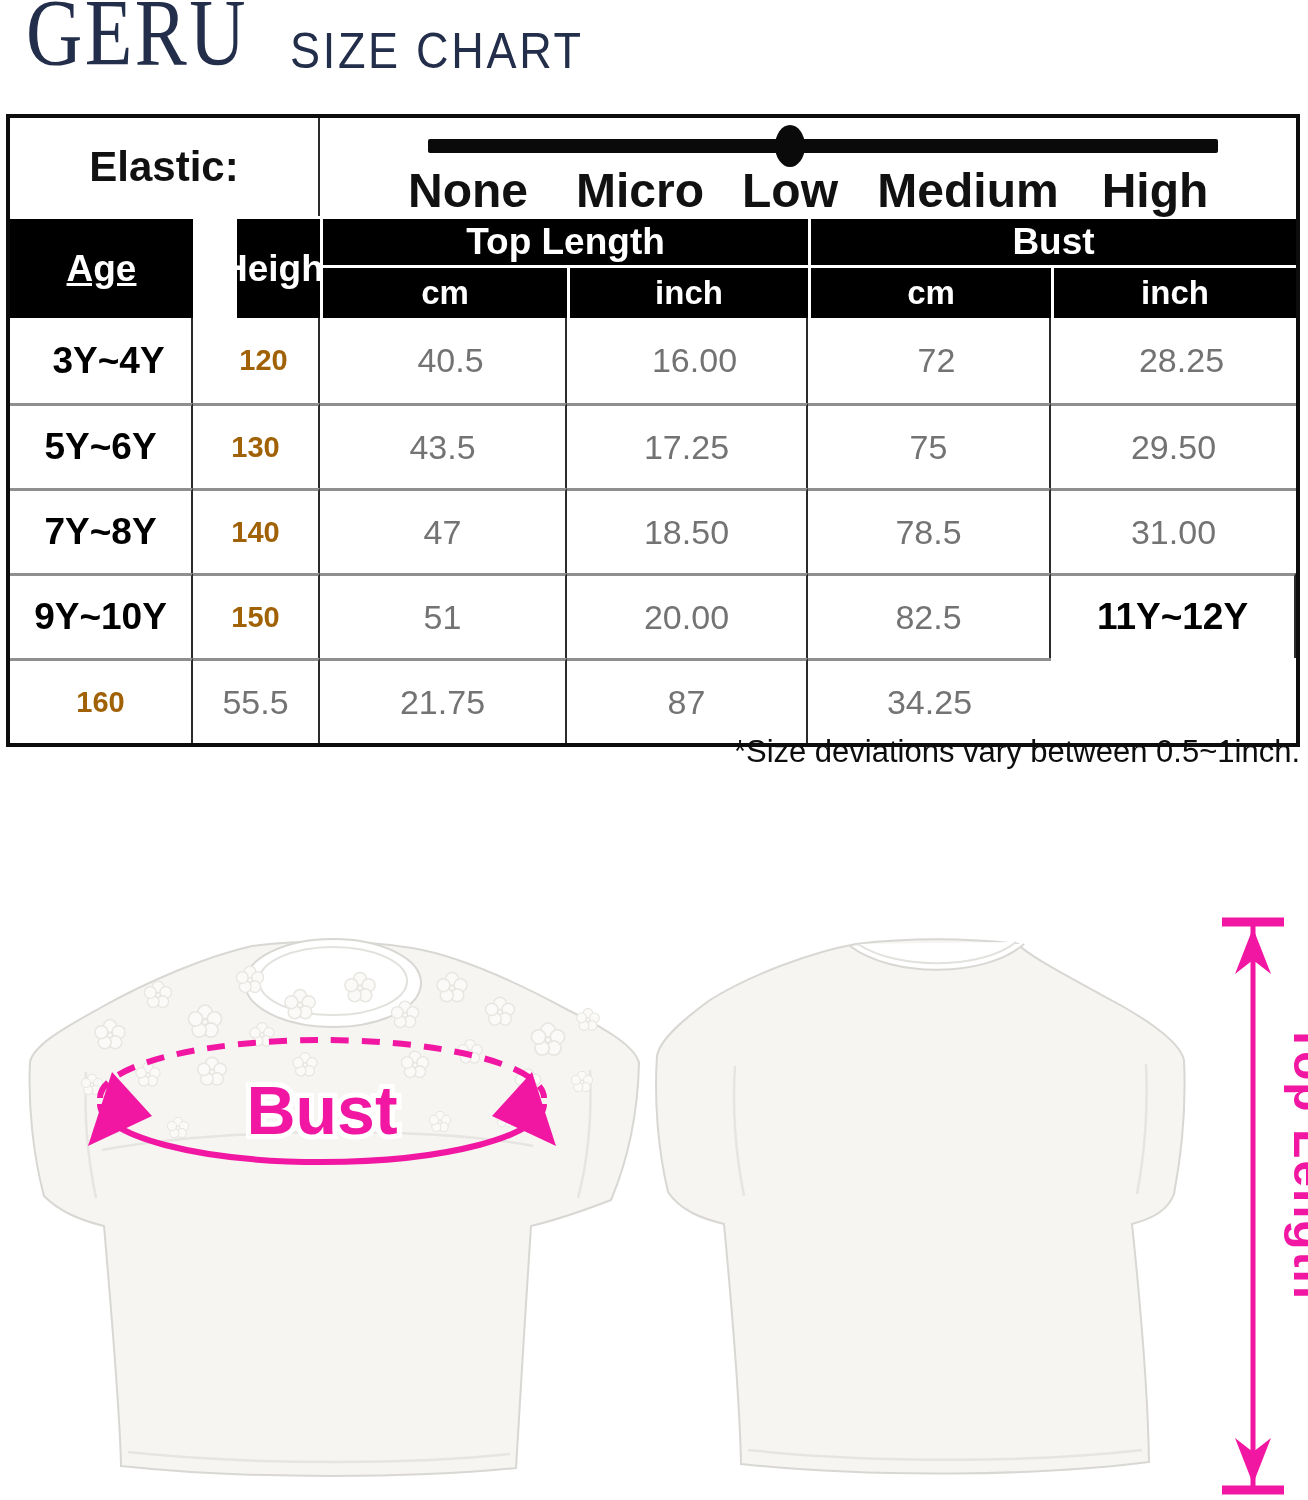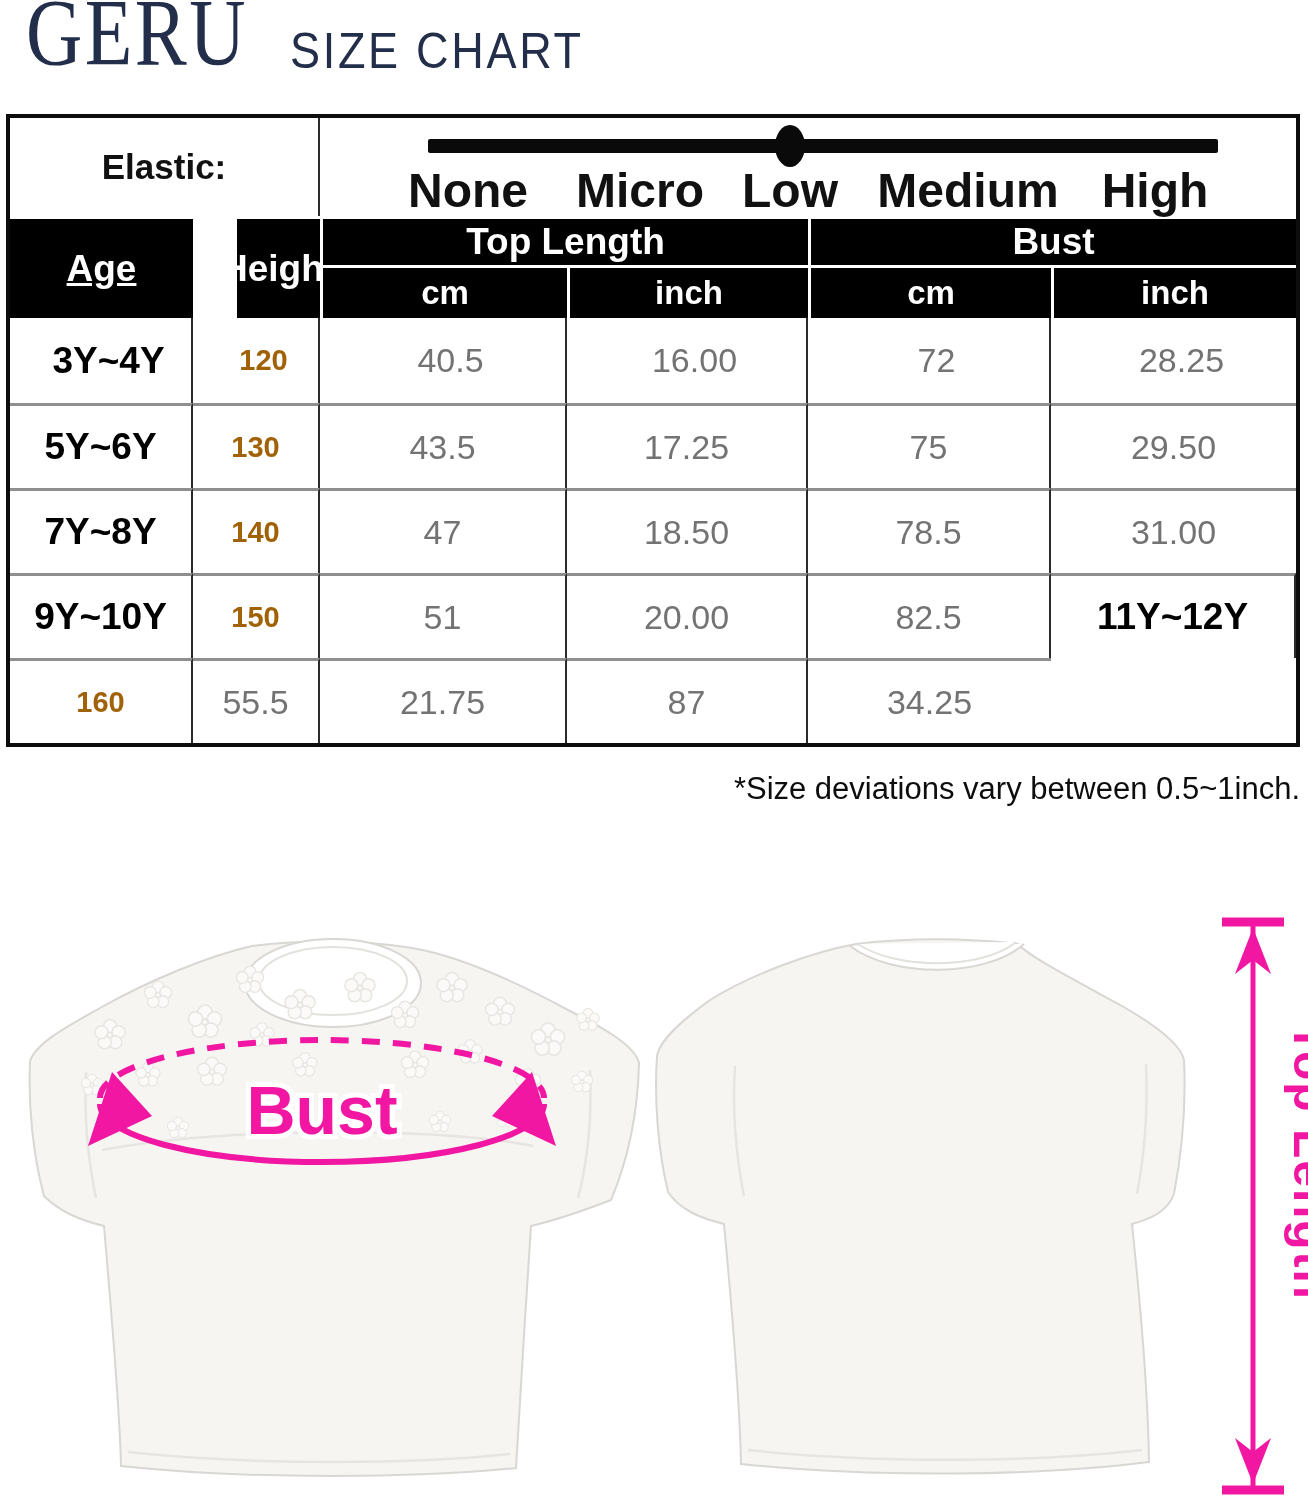--- a/index.html
+++ b/index.html
@@ -30,21 +30,21 @@
     position:absolute;left:6px;top:114px;width:1294px;
     border:4px solid #0d0d0d;box-sizing:border-box;
     display:grid;
     grid-template-columns:183px 127px 247px 241px 243px 245px;
     grid-template-rows:98px 49px 53px 85px 85px 85px 85px 85px;
     background:#fff;
   }
   .cell{display:flex;align-items:center;justify-content:center;box-sizing:border-box;}
   .elastic-label{
     grid-column:1/3;grid-row:1;
-    font-size:35px;font-weight:bold;
+    font-size:42px;font-weight:bold;
     border-right:2px solid #2b2b2b;
   }
   .elastic-cell{grid-column:3/7;grid-row:1;position:relative;}
   .slider-bar{
     position:absolute;left:108px;top:21px;width:790px;height:14px;
     background:#0a0a0a;border-radius:2px;
   }
   .slider-dot{
     position:absolute;left:455px;top:7px;width:30px;height:42px;
     background:#0a0a0a;border-radius:50%;
@@ -72,21 +72,21 @@
   .data{
     font-size:34px;color:#737373;
     border-right:2px solid #2b2b2b;border-top:3px solid #8f8f8f;
   }
   .data.c0{font-weight:bold;font-size:37px;color:#000;}
   .data.c1{font-weight:bold;font-size:29px;color:#a16207;}
   .data.c5{border-right:none;}
   .data.r0{border-top:none;margin-left:16px;}
   
   .footnote{
-    position:absolute;right:8px;top:771px;
+    position:absolute;right:8px;top:734px;
     font-size:31px;color:#0d0d0d;white-space:nowrap;text-align:right;
   }
   
   .figure-svg{position:absolute;left:0;top:895px;width:1308px;height:605px;}
   .shirt{fill:#f6f5f2;stroke:#d8d7d3;stroke-width:2;}
   .seam{fill:none;stroke:#e6e5e1;stroke-width:2.5;}
   .neck-outer{fill:#ffffff;stroke:#d8d7d3;stroke-width:2;}
   .neck-inner{fill:#ffffff;stroke:#e2e1dd;stroke-width:2;}
   .flower{fill:#fbfaf8;stroke:#e7e6e1;stroke-width:1.5;}
   .pink-stroke{fill:none;stroke:#f117a2;}

